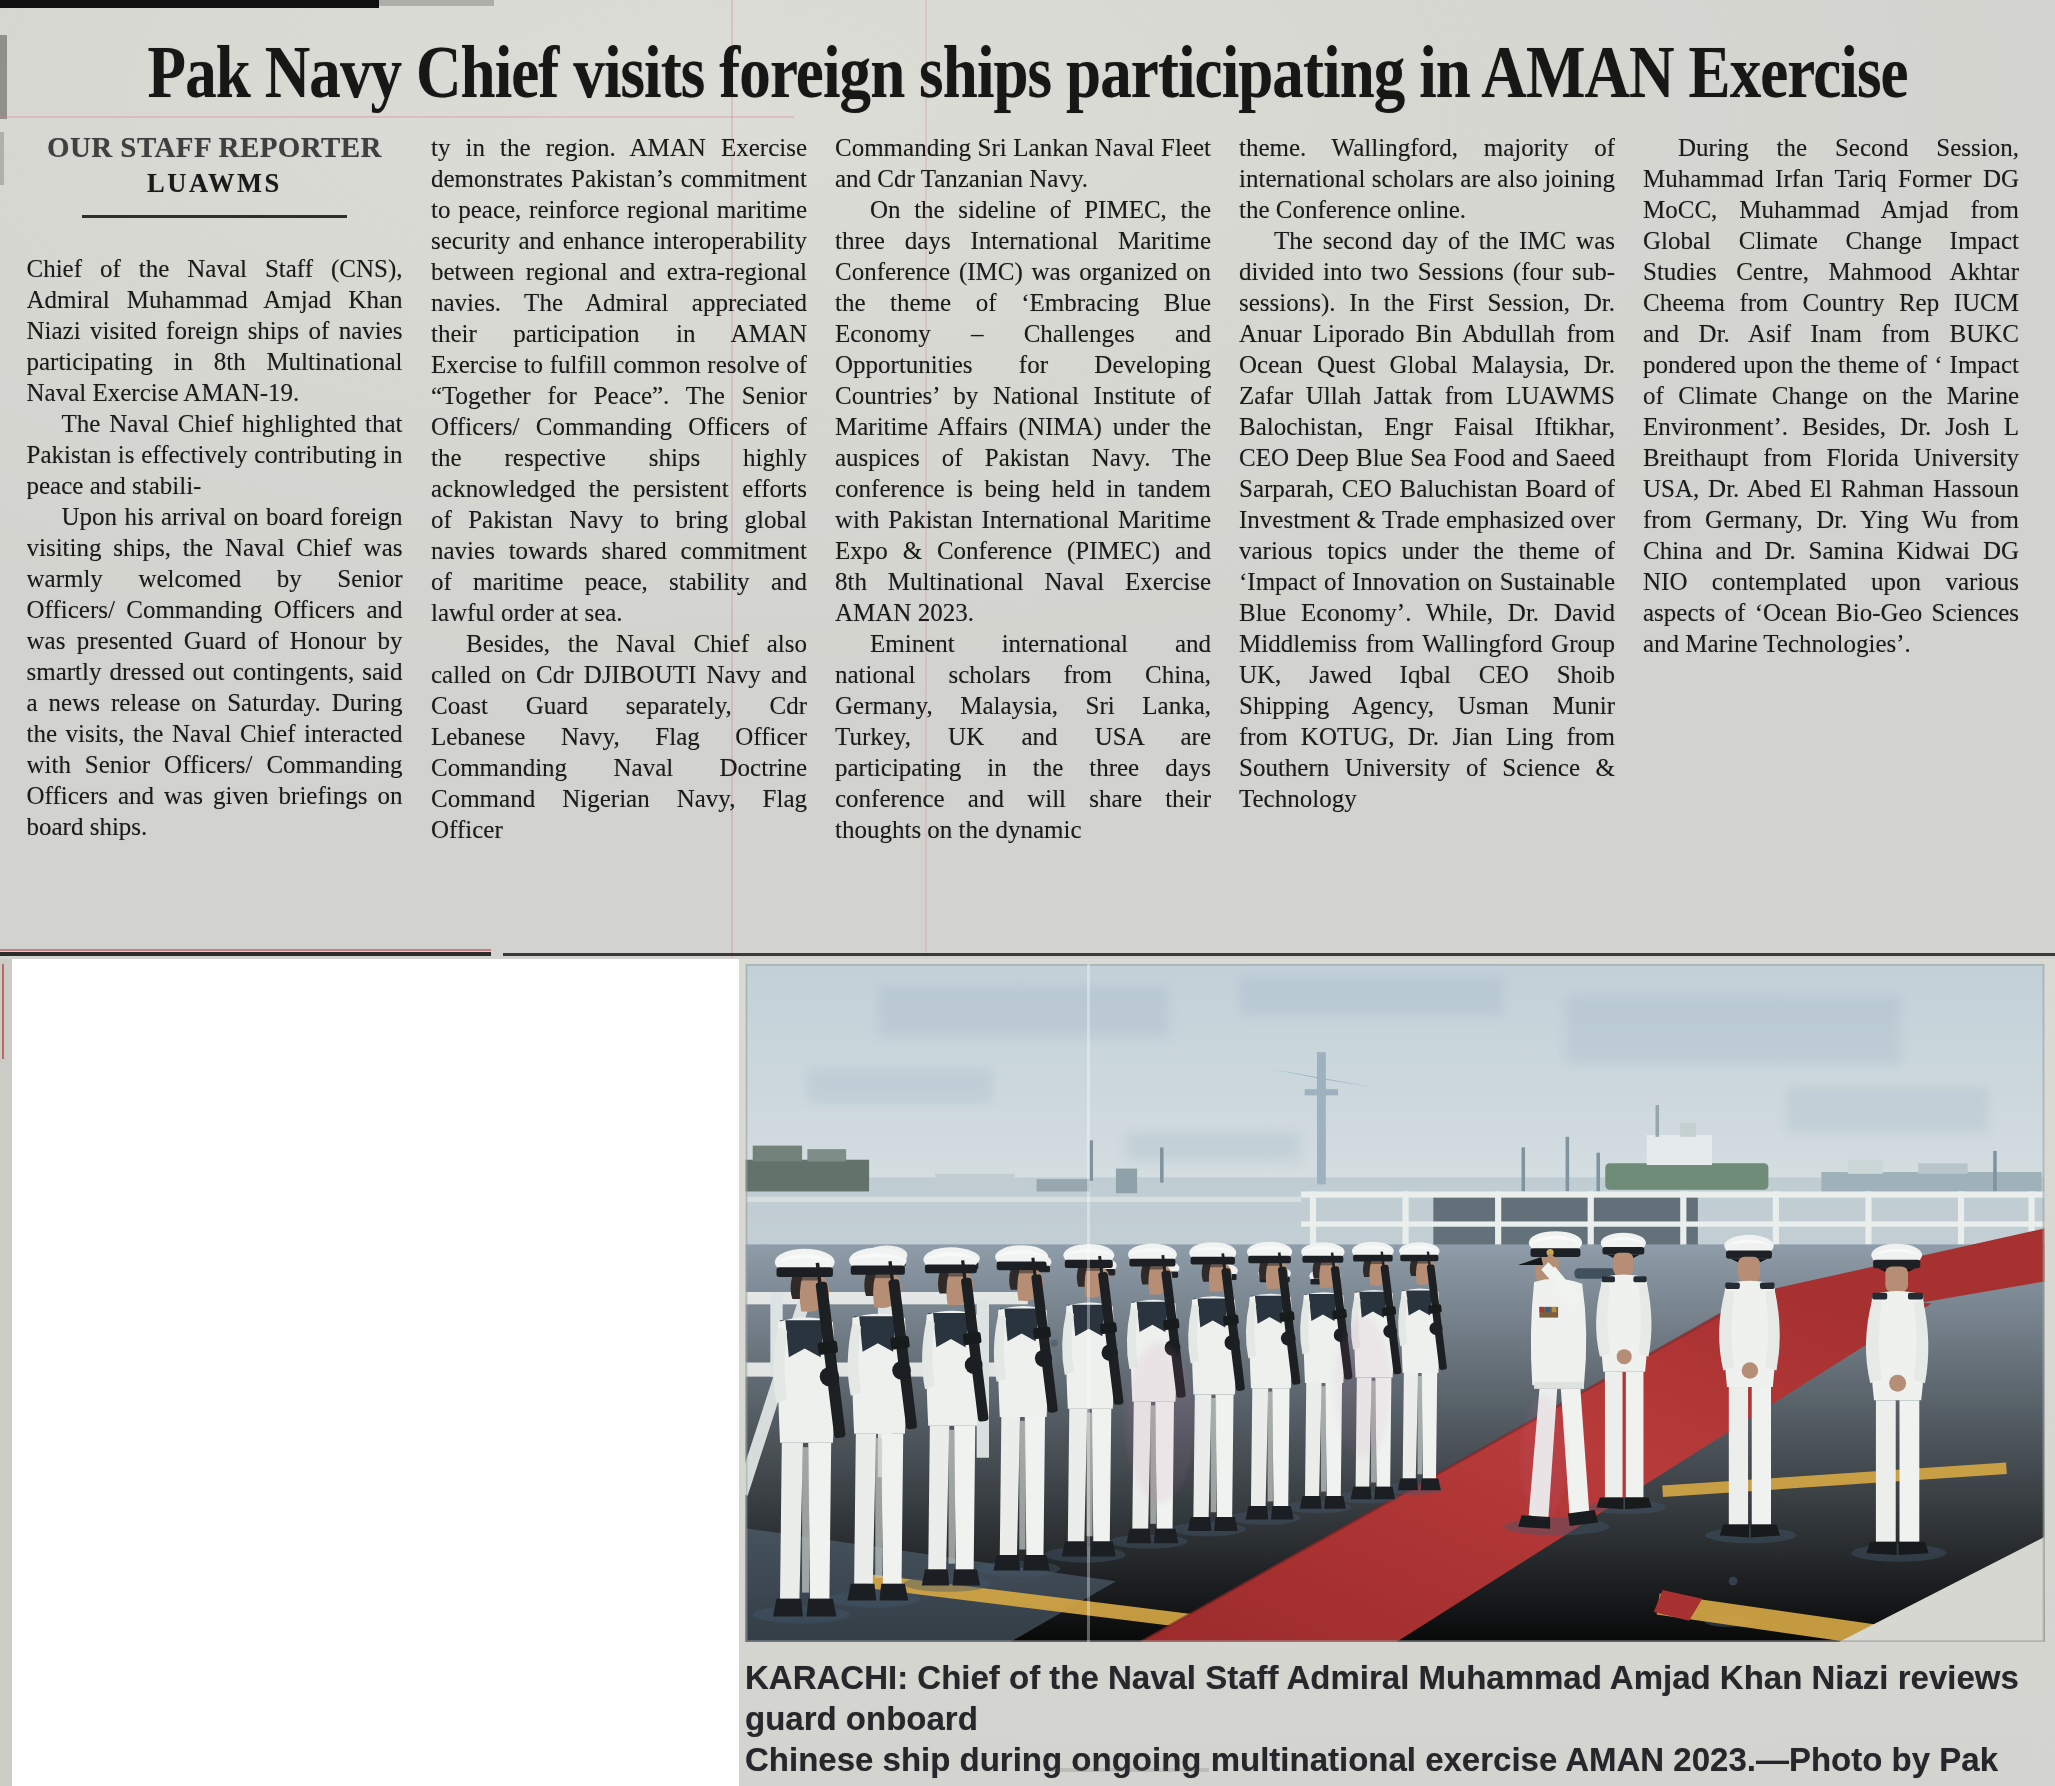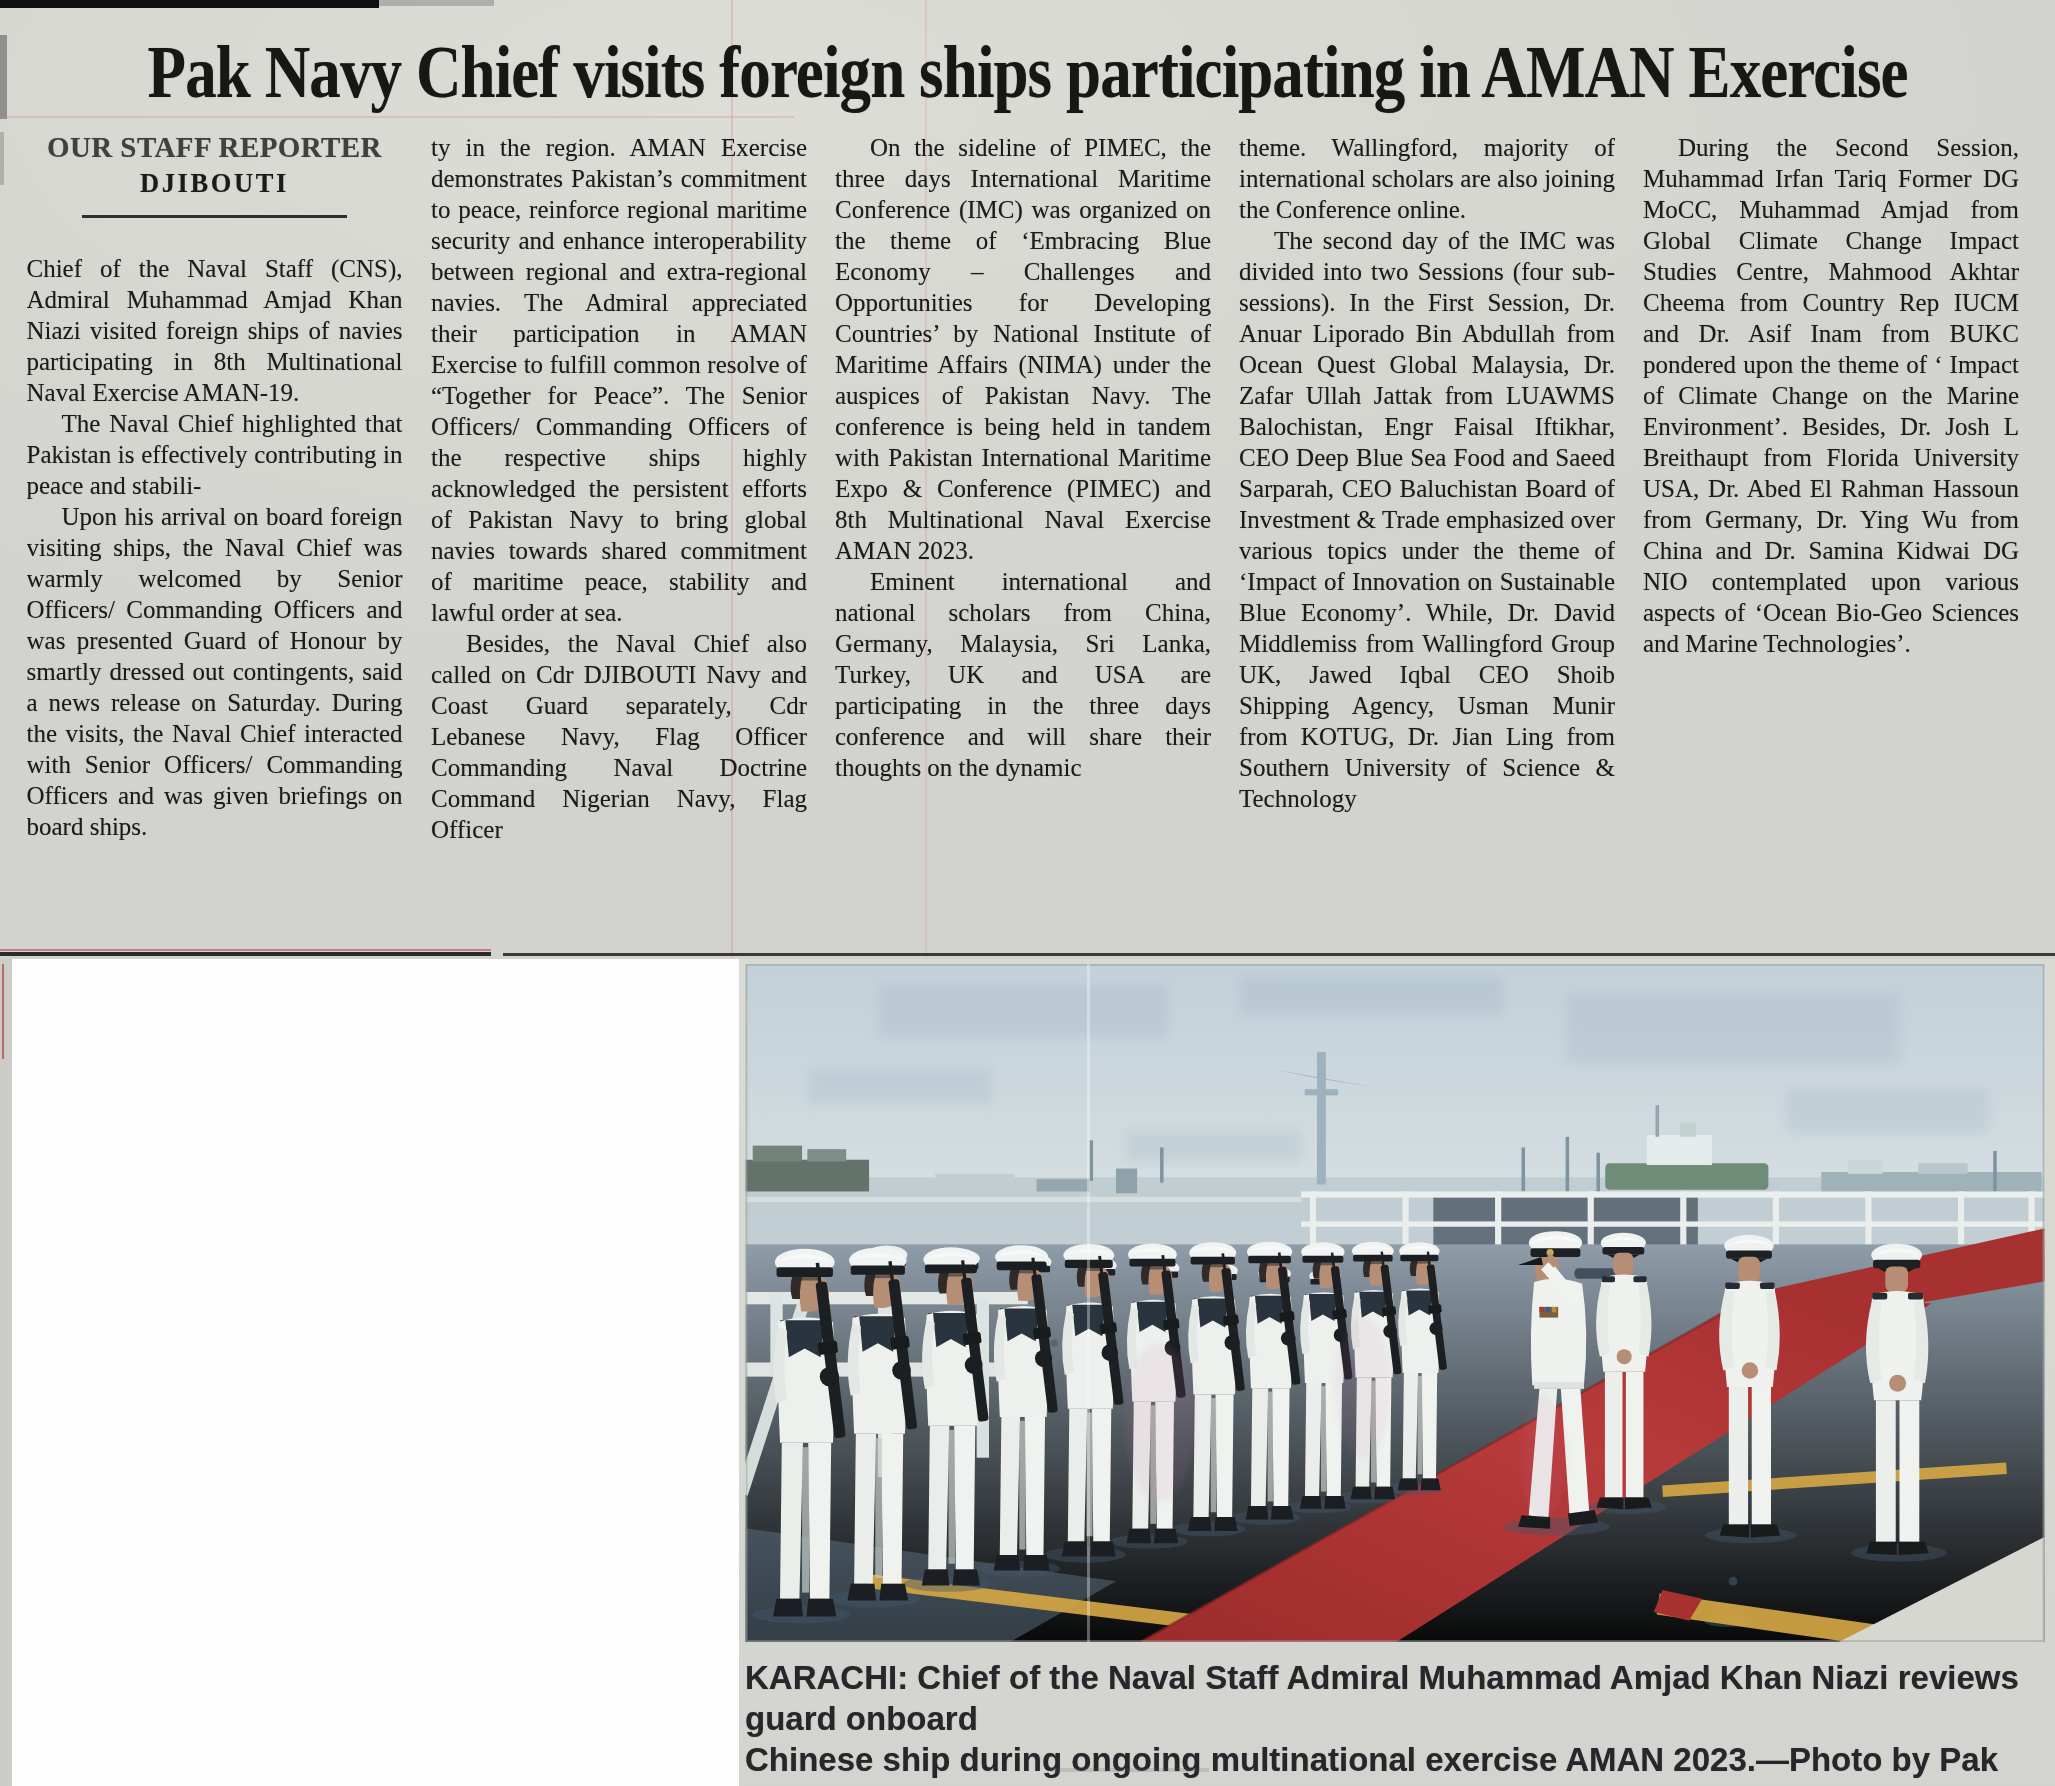--- a/index.html
+++ b/index.html
@@ -69,34 +69,35 @@
   <div class="smudge-l2"></div>
   <div class="pink-v1"></div>
   <div class="pink-v2"></div>
   <div class="pink-h1"></div>
 
   <h1 class="headline">Pak Navy Chief visits foreign ships participating in AMAN Exercise</h1>
 
   <div class="col c1">
     <div class="byline">
       <div class="rep">OUR STAFF REPORTER</div>
-      <div class="loc">DJIBOUTI</div>
+      <div class="loc">LUAWMS</div>
       <div class="rule"></div>
     </div>
     <p>Chief of the Naval Staff (CNS), Admiral Muhammad Amjad Khan Niazi visited foreign ships of navies participating in 8th Multinational Naval Exercise AMAN-19.</p>
     <p class="ind">The Naval Chief highlighted that Pakistan is effectively contributing in peace and stabili-</p>
     <p class="ind">Upon his arrival on board foreign visiting ships, the Naval Chief was warmly welcomed by Senior Officers/ Commanding Officers and was presented Guard of Honour by smartly dressed out contingents, said a news release on Saturday. During the visits, the Naval Chief interacted with Senior Officers/ Commanding Officers and was given briefings on board ships.</p>
   </div>
 
   <div class="col c2">
     <p>ty in the region. AMAN Exercise demonstrates Pakistan’s commitment to peace, reinforce regional maritime security and enhance interoperability between regional and extra-regional navies. The Admiral appreciated their participation in AMAN Exercise to fulfill common resolve of “Together for Peace”. The Senior Officers/ Commanding Officers of the respective ships highly acknowledged the persistent efforts of Pakistan Navy to bring global navies towards shared commitment of maritime peace, stability and lawful order at sea.</p>
     <p class="ind">Besides, the Naval Chief also called on Cdr DJIBOUTI Navy and Coast Guard separately, Cdr Lebanese Navy, Flag Officer Commanding Naval Doctrine Command Nigerian Navy, Flag Officer</p>
   </div>
 
   <div class="col c3">
+    <p>Commanding Sri Lankan Naval Fleet and Cdr Tanzanian Navy.</p>
     <p class="ind">On the sideline of PIMEC, the three days International Maritime Conference (IMC) was organized on the theme of ‘Embracing Blue Economy – Challenges and Opportunities for Developing Countries’ by National Institute of Maritime Affairs (NIMA) under the auspices of Pakistan Navy. The conference is being held in tandem with Pakistan International Maritime Expo &amp; Conference (PIMEC) and 8th Multinational Naval Exercise AMAN 2023.</p>
     <p class="ind">Eminent international and national scholars from China, Germany, Malaysia, Sri Lanka, Turkey, UK and USA are participating in the three days conference and will share their thoughts on the dynamic</p>
   </div>
 
   <div class="col c4">
     <p>theme. Wallingford, majority of international scholars are also joining the Conference online.</p>
     <p class="ind">The second day of the IMC was divided into two Sessions (four sub-sessions). In the First Session, Dr. Anuar Liporado Bin Abdullah from Ocean Quest Global Malaysia, Dr. Zafar Ullah Jattak from LUAWMS Balochistan, Engr Faisal Iftikhar, CEO Deep Blue Sea Food and Saeed Sarparah, CEO Baluchistan Board of Investment &amp; Trade emphasized over various topics under the theme of ‘Impact of Innovation on Sustainable Blue Economy’. While, Dr. David Middlemiss from Wallingford Group UK, Jawed Iqbal CEO Shoib Shipping Agency, Usman Munir from KOTUG, Dr. Jian Ling from Southern University of Science &amp; Technology</p>
   </div>
 
   <div class="col c5">

